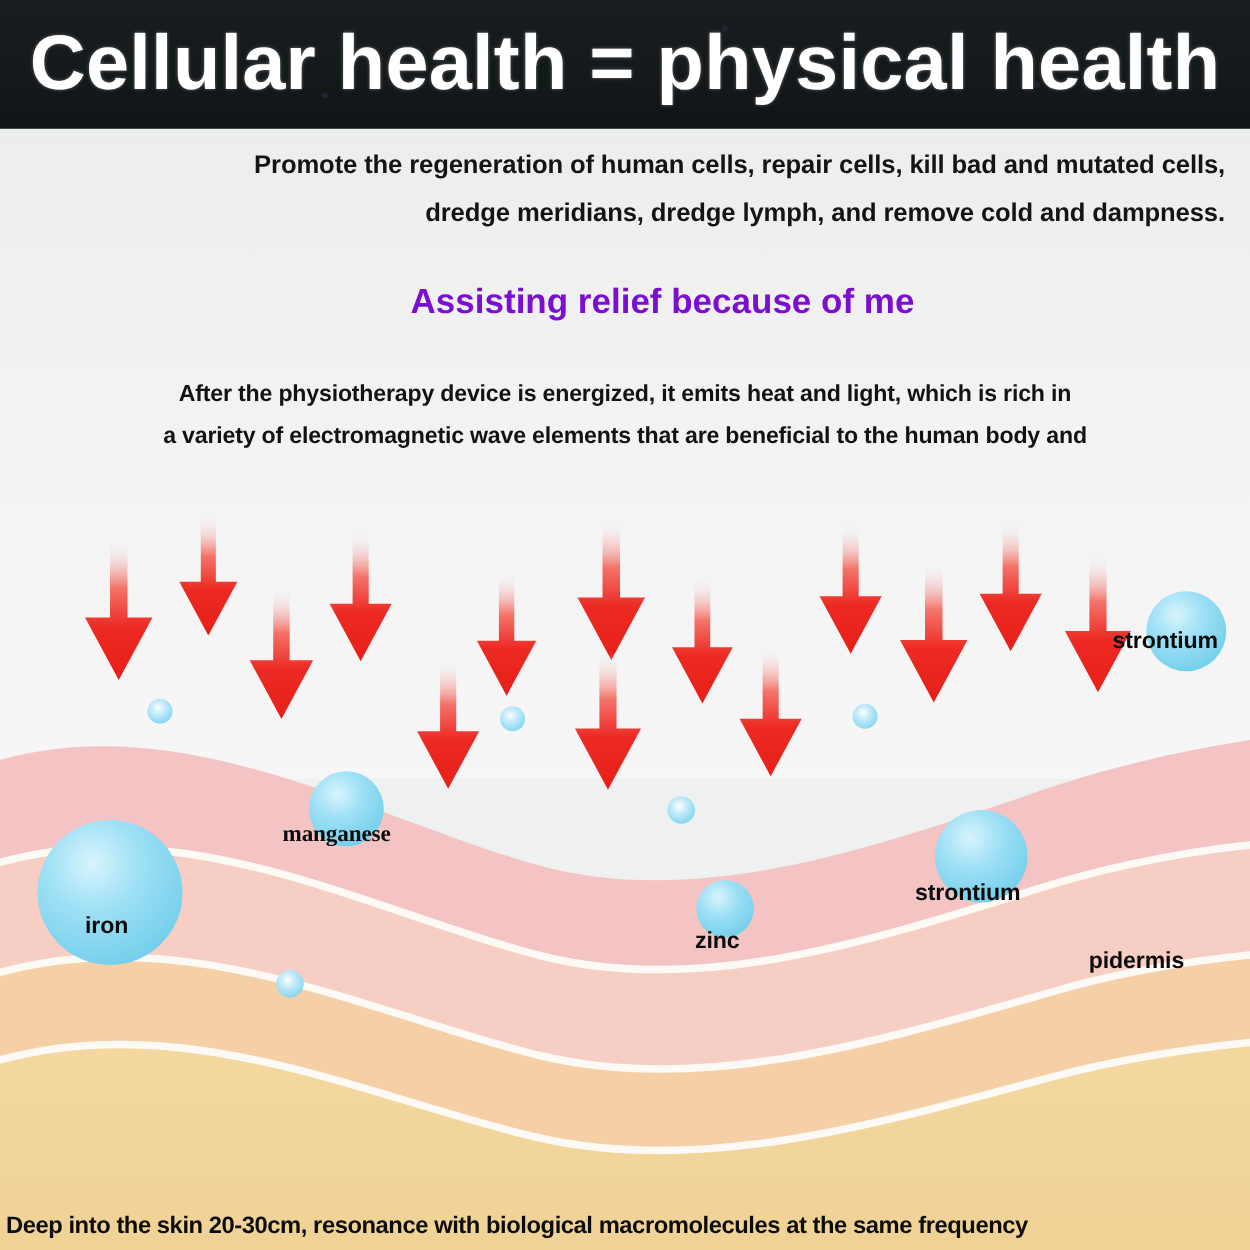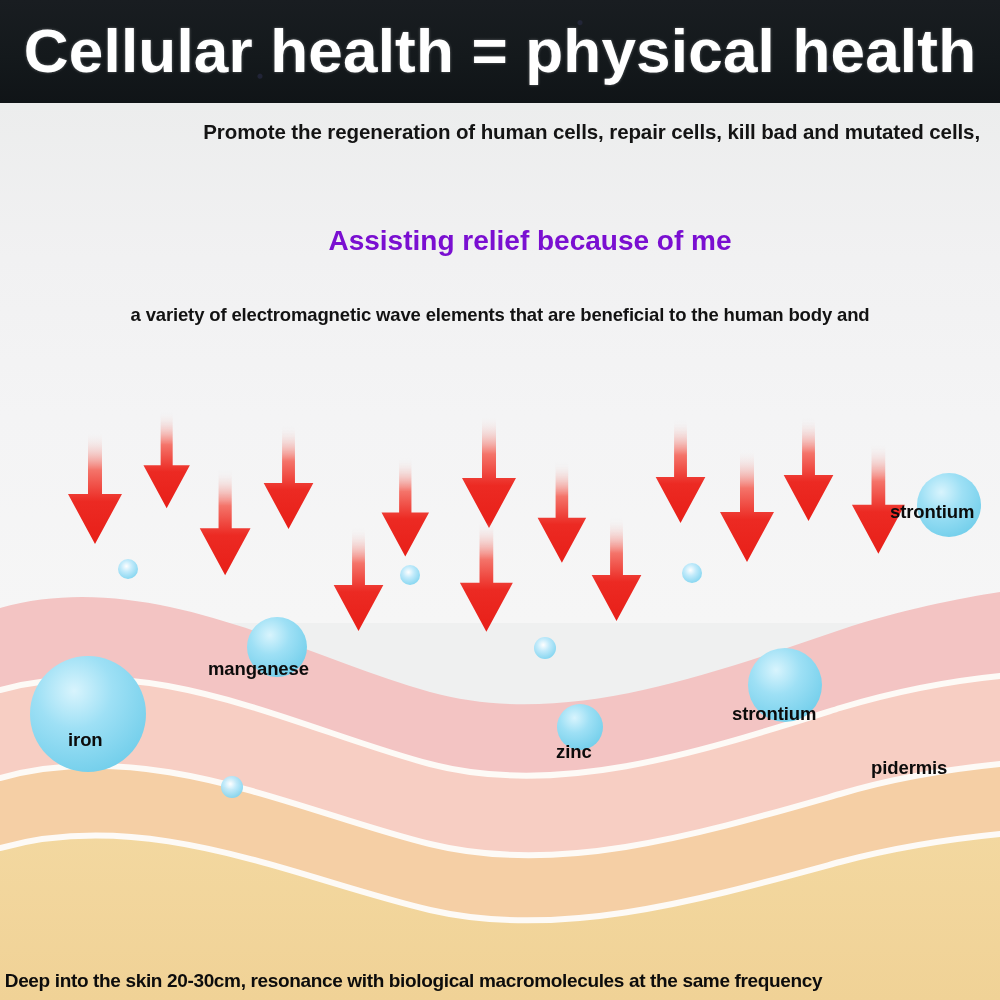--- a/index.html
+++ b/index.html
@@ -269,34 +269,36 @@
         </svg>
     </div>
     <div class="arrow" style="left:848px; top:444px; transform:scale(0.98); transform-origin:top left;">
       <svg viewBox="0 0 62 118">
           <path d="M24,0 L38,0 L38,62 L58,62 L31,112 L4,62 L24,62 Z" fill="url(#ag1)"></path>
         </svg>
     </div>
   </div>
 
   <div class="blabel" style="left:68px; top:703px;">iron</div>
-  <div class="blabel" style="left:208px; top:632px;">manganese</div>
+  <div class="blabel" style="left:226px; top:632px;font-family:Liberation Serif, serif;">manganese</div>
   <div class="blabel" style="left:556px; top:715px;">zinc</div>
   <div class="blabel" style="left:732px; top:677px;">strontium</div>
   <div class="blabel" style="left:890px; top:475px;">strontium</div>
   <div class="blabel" style="left:871px; top:731px;">pidermis</div>
 
   <div class="header-band"></div>
   <div class="header-title">Cellular health = physical health</div>
 
   <div class="intro-text">
     <div>Promote the regeneration of human cells, repair cells, kill bad and mutated cells,</div>
+    <div>dredge meridians, dredge lymph, and remove cold and dampness.</div>
   </div>
 
   <div class="subhead">Assisting relief because of me</div>
 
   <div class="body-text">
+    <div>After the physiotherapy device is energized, it emits heat and light, which is rich in</div>
     <div>a variety of electromagnetic wave elements that are beneficial to the human body and</div>
   </div>
 
   <div class="caption">Deep into the skin 20-30cm, resonance with biological macromolecules at the same frequency</div>
 
 </div>
 
 </body></html>

